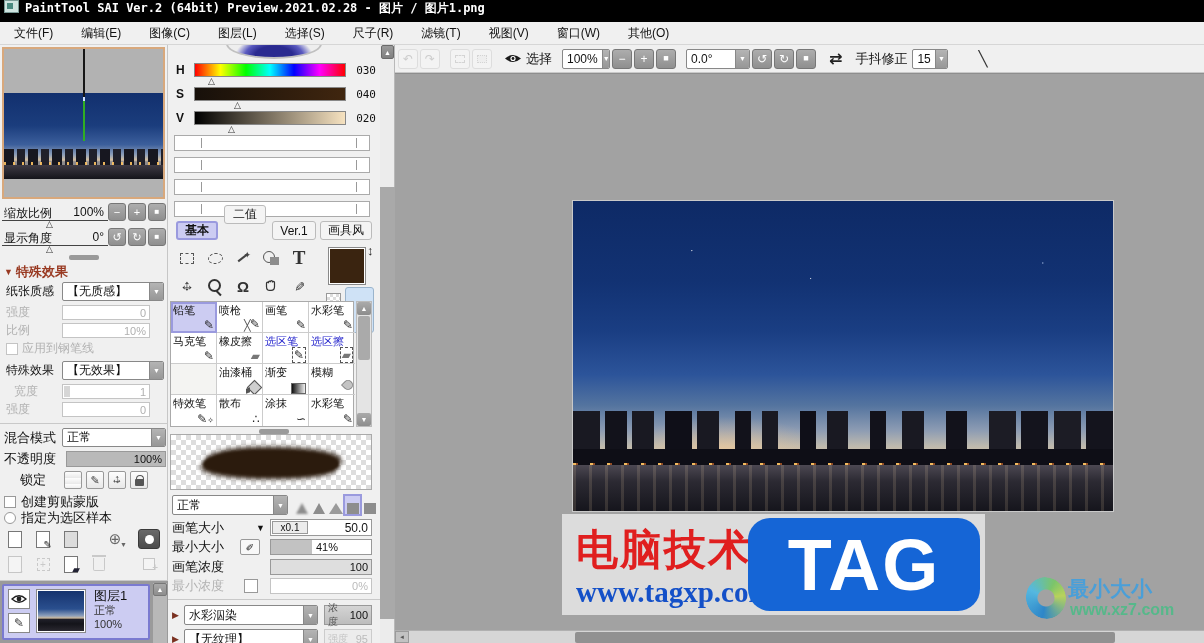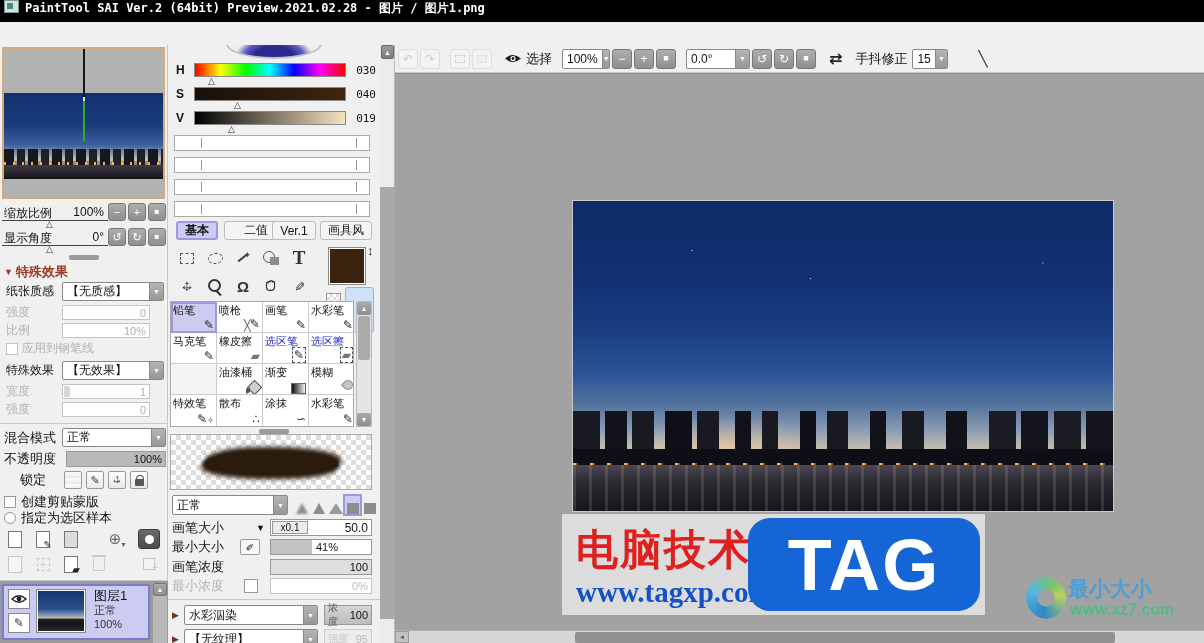--- a/index.html
+++ b/index.html
@@ -205,20 +205,32 @@
 </head>
 <body>
 
 <div class="app">
 
   <div class="abs titlebar">
     <span class="appicon"></span>
     <span>PaintTool SAI Ver.2 (64bit) Preview.2021.02.28 - 图片 / 图片1.png</span>
   </div>
 
+  <div class="abs menubar">
+    <span class="menuitem">文件(F)</span>
+    <span class="menuitem">编辑(E)</span>
+    <span class="menuitem">图像(C)</span>
+    <span class="menuitem">图层(L)</span>
+    <span class="menuitem">选择(S)</span>
+    <span class="menuitem">尺子(R)</span>
+    <span class="menuitem">滤镜(T)</span>
+    <span class="menuitem">视图(V)</span>
+    <span class="menuitem">窗口(W)</span>
+    <span class="menuitem">其他(O)</span>
+  </div>
 
   <div class="abs leftcol">
 
     <div class="abs navigator">
       <div class="nav-photo">
         <div style="position:absolute;inset:0;background:linear-gradient(180deg,#12306e 0%,#1b3d7d 38%,#3c5f9c 60%,#8fa0ba 72%,#d6c0a0 78%,#8d8a8c 80%);"></div>
         <div style="position:absolute;left:0;right:0;bottom:14px;height:16px;background:repeating-linear-gradient(90deg,#171720 0 10px,transparent 10px 13px,#20202a 13px 21px,transparent 21px 24px);"></div>
         <div style="position:absolute;left:0;right:0;bottom:14px;height:3px;background:repeating-linear-gradient(90deg,rgba(255,196,98,.9) 0 2px,transparent 2px 9px);"></div>
         <div style="position:absolute;left:0;right:0;bottom:0;height:14px;background:linear-gradient(180deg,#3e3a44,#14141a);"></div>
       </div>
@@ -280,21 +292,21 @@
     </div>
 
     <div class="prow" style="top:316px;height:19px;">
       <span class="lbl" style="margin-left:6px;">特殊效果</span>
       <span class="dd" style="position:absolute;left:62px;width:102px;height:19px;">
         <span class="dd-val">【无效果】</span>
         <span class="dd-btn">▼</span>
       </span>
     </div>
     <div class="prow" style="top:339px;height:15px;">
-      <span class="lbl gray" style="margin-left:6px;">宽度</span>
+      <span class="lbl gray" style="margin-left:14px;">宽度</span>
       <span class="field gray" style="position:absolute;left:62px;width:88px;height:15px;">
           <i style="position:absolute;left:1px;top:1px;bottom:1px;width:6px;background:#d6d6d6;"></i>
           <span>1</span>
         </span>
     </div>
     <div class="prow" style="top:357px;height:15px;">
       <span class="lbl gray" style="margin-left:6px;">强度</span>
       <span class="field gray" style="position:absolute;left:62px;width:88px;height:15px;">0</span>
     </div>
 
@@ -419,42 +431,42 @@
     <div class="crow" style="top:41px;">
       <span class="cl">S</span>
       <span class="ctrack s-grad"></span>
       <span class="cmk" style="left:66px;">△</span>
       <span class="cval">040</span>
     </div>
     <div class="crow" style="top:65px;">
       <span class="cl">V</span>
       <span class="ctrack v-grad"></span>
       <span class="cmk" style="left:60px;">△</span>
-      <span class="cval">019</span>
+      <span class="cval">020</span>
     </div>
 
     <div class="emptyrow" style="top:90px;">
         <i style="left:26px;"></i>
         <i style="right:12px;"></i>
       </div>
     <div class="emptyrow" style="top:112px;">
         <i style="left:26px;"></i>
         <i style="right:12px;"></i>
       </div>
     <div class="emptyrow" style="top:134px;">
         <i style="left:26px;"></i>
         <i style="right:12px;"></i>
       </div>
     <div class="emptyrow" style="top:156px;">
         <i style="left:26px;"></i>
         <i style="right:12px;"></i>
       </div>
 
     <div class="tab sel" style="left:8px;top:176px;width:42px;">基本</div>
-    <div class="tab" style="left:56px;top:176px;width:64px;">二值</div>
+    <div class="tab" style="left:56px;top:160px;width:42px;">二值</div>
     <div class="tab" style="left:104px;top:176px;width:44px;">Ver.1</div>
     <div class="tab" style="left:152px;top:176px;width:52px;">画具风</div>
 
     <span class="toolbtn" style="left:6px;top:200px;">
         <span class="ic-rect"></span>
       </span>
     <span class="toolbtn" style="left:34px;top:200px;">
         <span class="ic-lasso"></span>
       </span>
     <span class="toolbtn" style="left:62px;top:200px;">

